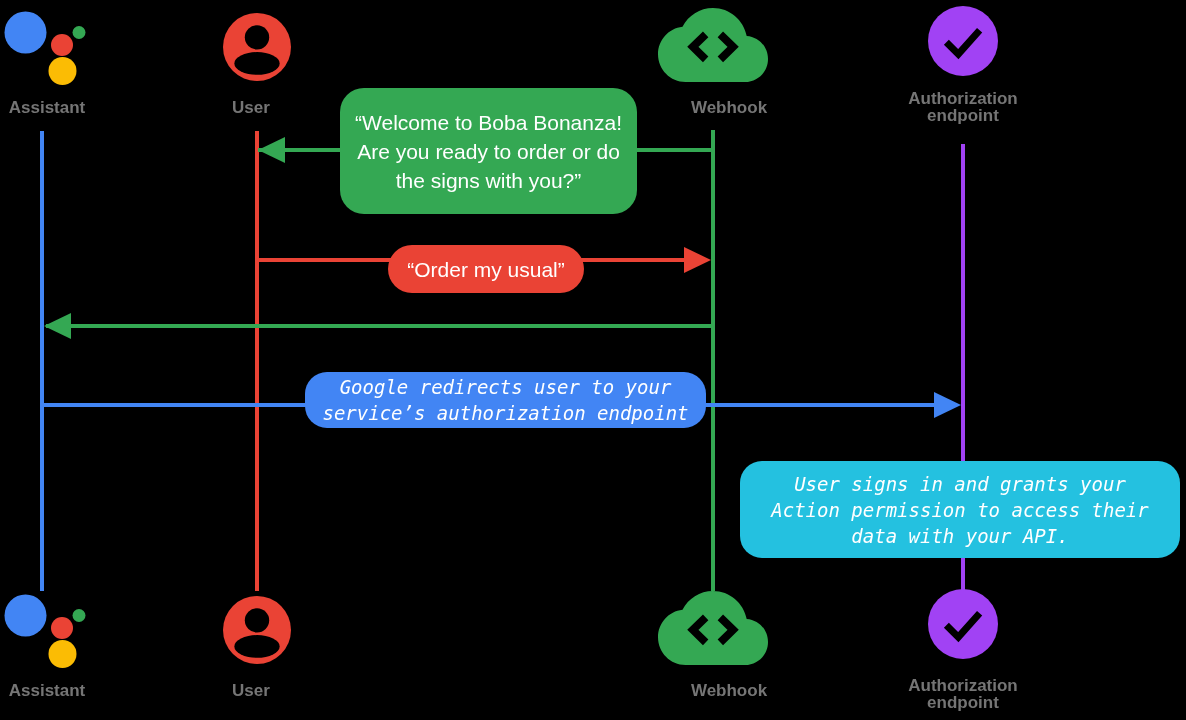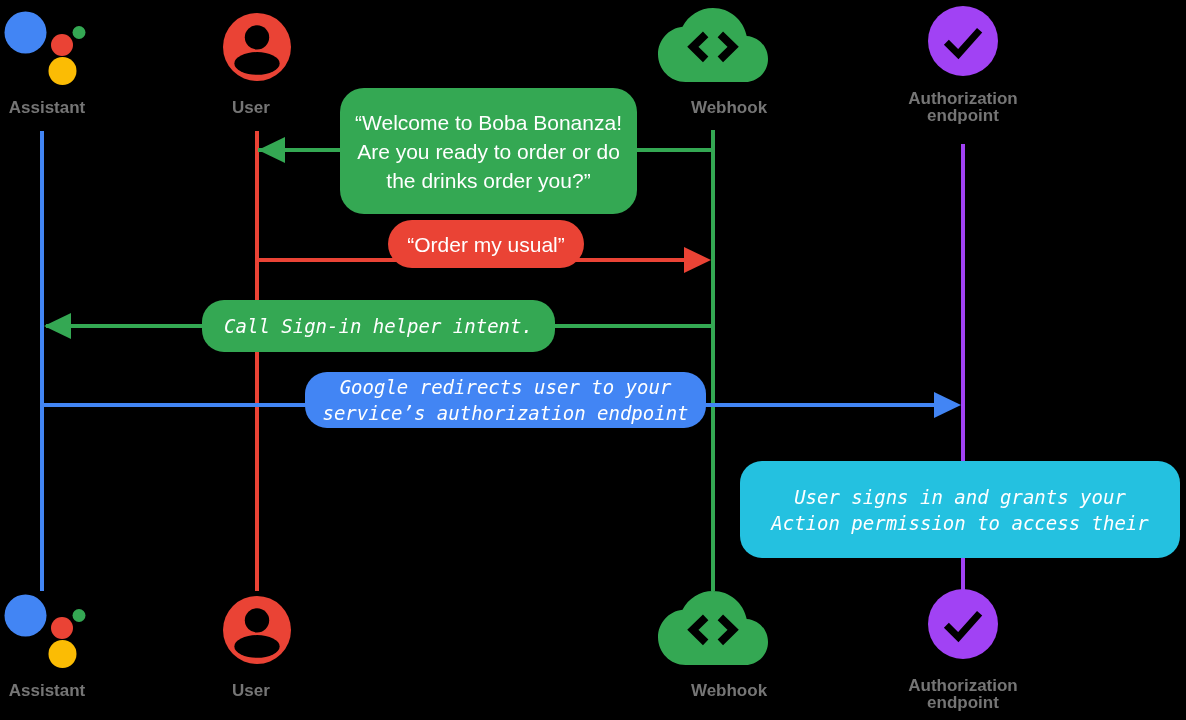--- a/index.html
+++ b/index.html
@@ -24,21 +24,21 @@
   .ah2{left:684px;top:247px;border-left:27px solid #EA4335;}
   .ah3{left:44px;top:313px;border-right:27px solid #34A853;}
   .ah4{left:934px;top:392px;border-left:27px solid #4285F4;}
   
   .bubble{position:absolute;color:#fff;display:flex;flex-direction:column;align-items:center;
           justify-content:center;text-align:center;z-index:3;white-space:nowrap;}
   .speech{font-family:"Liberation Sans",sans-serif;font-size:21px;line-height:29px;}
   .code{font-family:"DejaVu Sans Mono","Liberation Mono",monospace;font-style:italic;
         font-size:19px;line-height:26px;}
   .b-welcome{left:340px;top:88px;width:297px;height:126px;background:#34A853;border-radius:24px;}
-  .b-order{left:388px;top:220px;width:196px;height:48px;background:#EA4335;border-radius:24px;}
+  .b-order{left:388px;top:245px;width:196px;height:48px;background:#EA4335;border-radius:24px;}
   .b-signin{left:202px;top:300px;width:353px;height:52px;background:#34A853;border-radius:22px;}
   .b-redirect{left:305px;top:372px;width:401px;height:56px;background:#4285F4;border-radius:22px;}
   .b-note{left:740px;top:461px;width:440px;height:97px;background:#24C1E0;border-radius:22px;justify-content:center;}
   
   .icon{position:absolute;z-index:2;}
   .actor-label{position:absolute;z-index:2;color:#757575;text-align:center;
                font-weight:700;font-size:17px;line-height:17px;}
   .lbl-a{left:-13px;width:120px;}
   .lbl-u{left:191px;width:120px;}
   .lbl-w{left:669px;width:120px;}
@@ -64,39 +64,37 @@
   <div class="hl hl4"></div>
 
   <div class="ah ah1"></div>
   <div class="ah ah2"></div>
   <div class="ah ah3"></div>
   <div class="ah ah4"></div>
 
   <div class="bubble speech b-welcome">
     <div>“Welcome to Boba Bonanza!</div>
     <div>Are you ready to order or do</div>
-    <div>the drinks order you?”</div>
+    <div>the signs with you?”</div>
   </div>
 
   <div class="bubble speech b-order">
     <div>“Order my usual”</div>
   </div>
 
-  <div class="bubble code b-signin">
-    <div>Call Sign-in helper intent.</div>
-  </div>
 
   <div class="bubble code b-redirect">
     <div>Google redirects user to your</div>
     <div>service’s authorization endpoint</div>
   </div>
 
   <div class="bubble code b-note">
     <div>User signs in and grants your</div>
     <div>Action permission to access their</div>
+    <div>data with your API.</div>
   </div>
 
   <svg class="icon" style="left:2px;top:8px" width="90" height="80" viewBox="0 0 90 80">
     <circle cx="23.5" cy="24.5" r="21" fill="#4285F4"></circle>
     <circle cx="60" cy="37" r="11" fill="#EA4335"></circle>
     <circle cx="77" cy="24.5" r="6.5" fill="#34A853"></circle>
     <circle cx="60.5" cy="63" r="14" fill="#FBBC04"></circle>
   </svg>
 
   <svg class="icon" style="left:223px;top:13px" width="68" height="68" viewBox="0 0 24 24">

